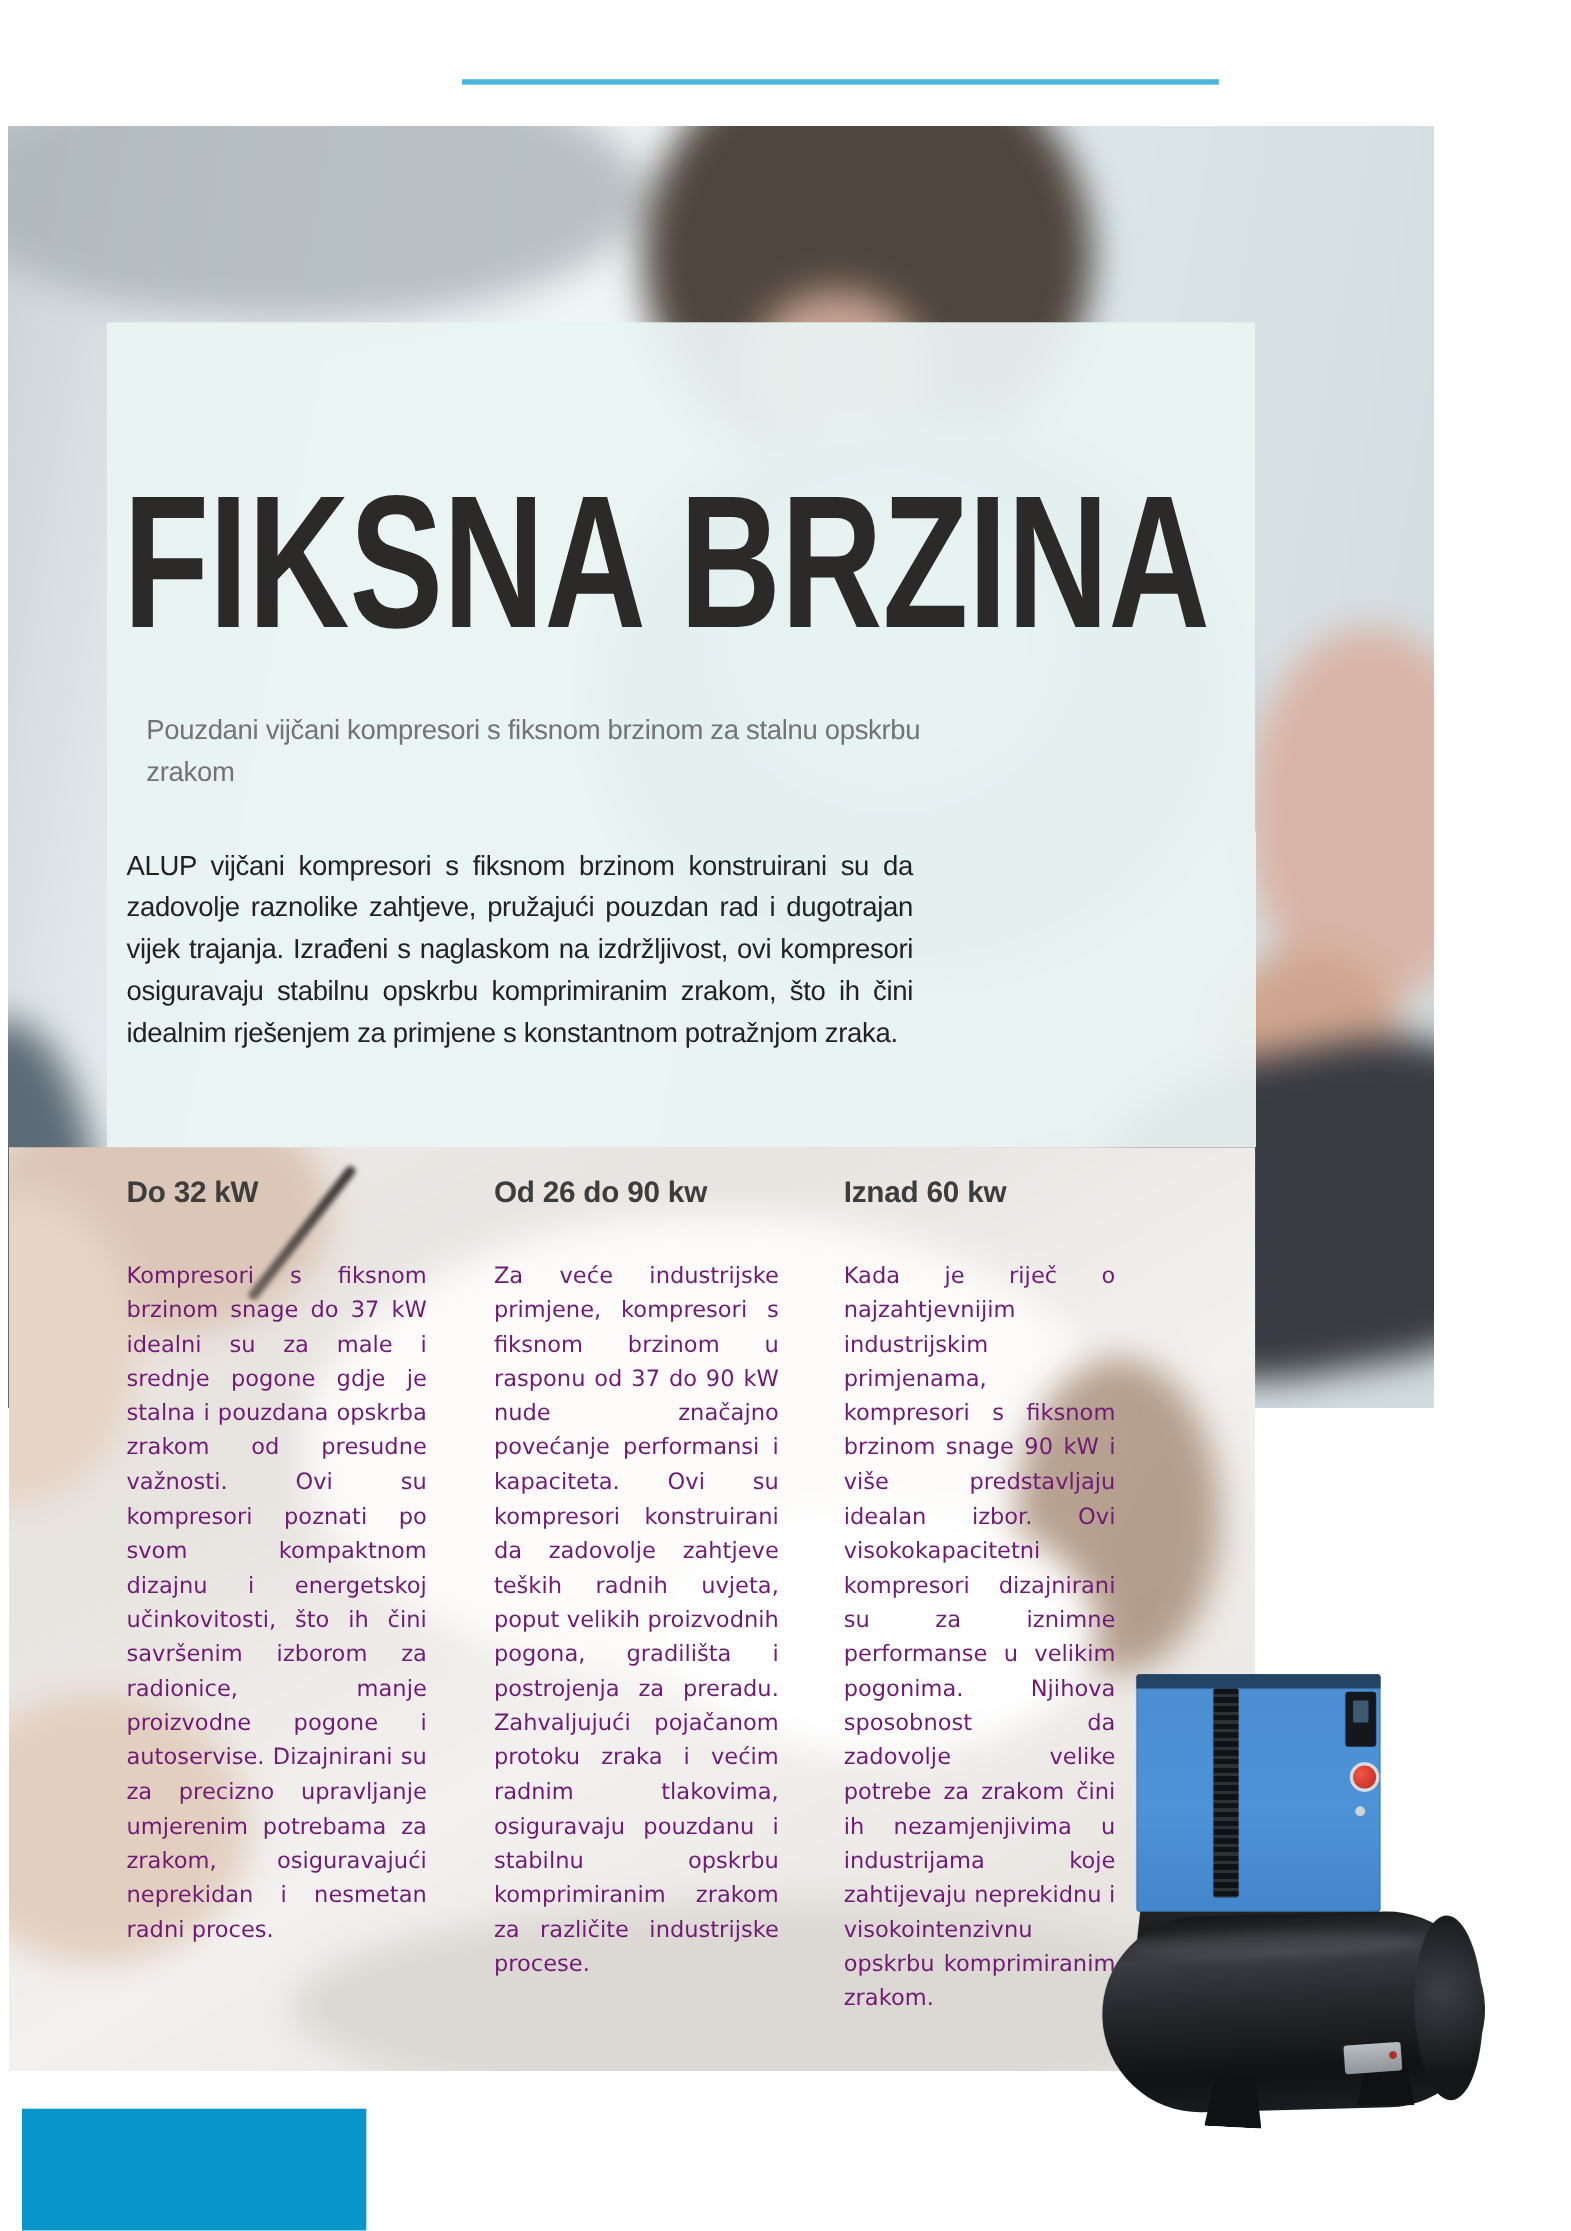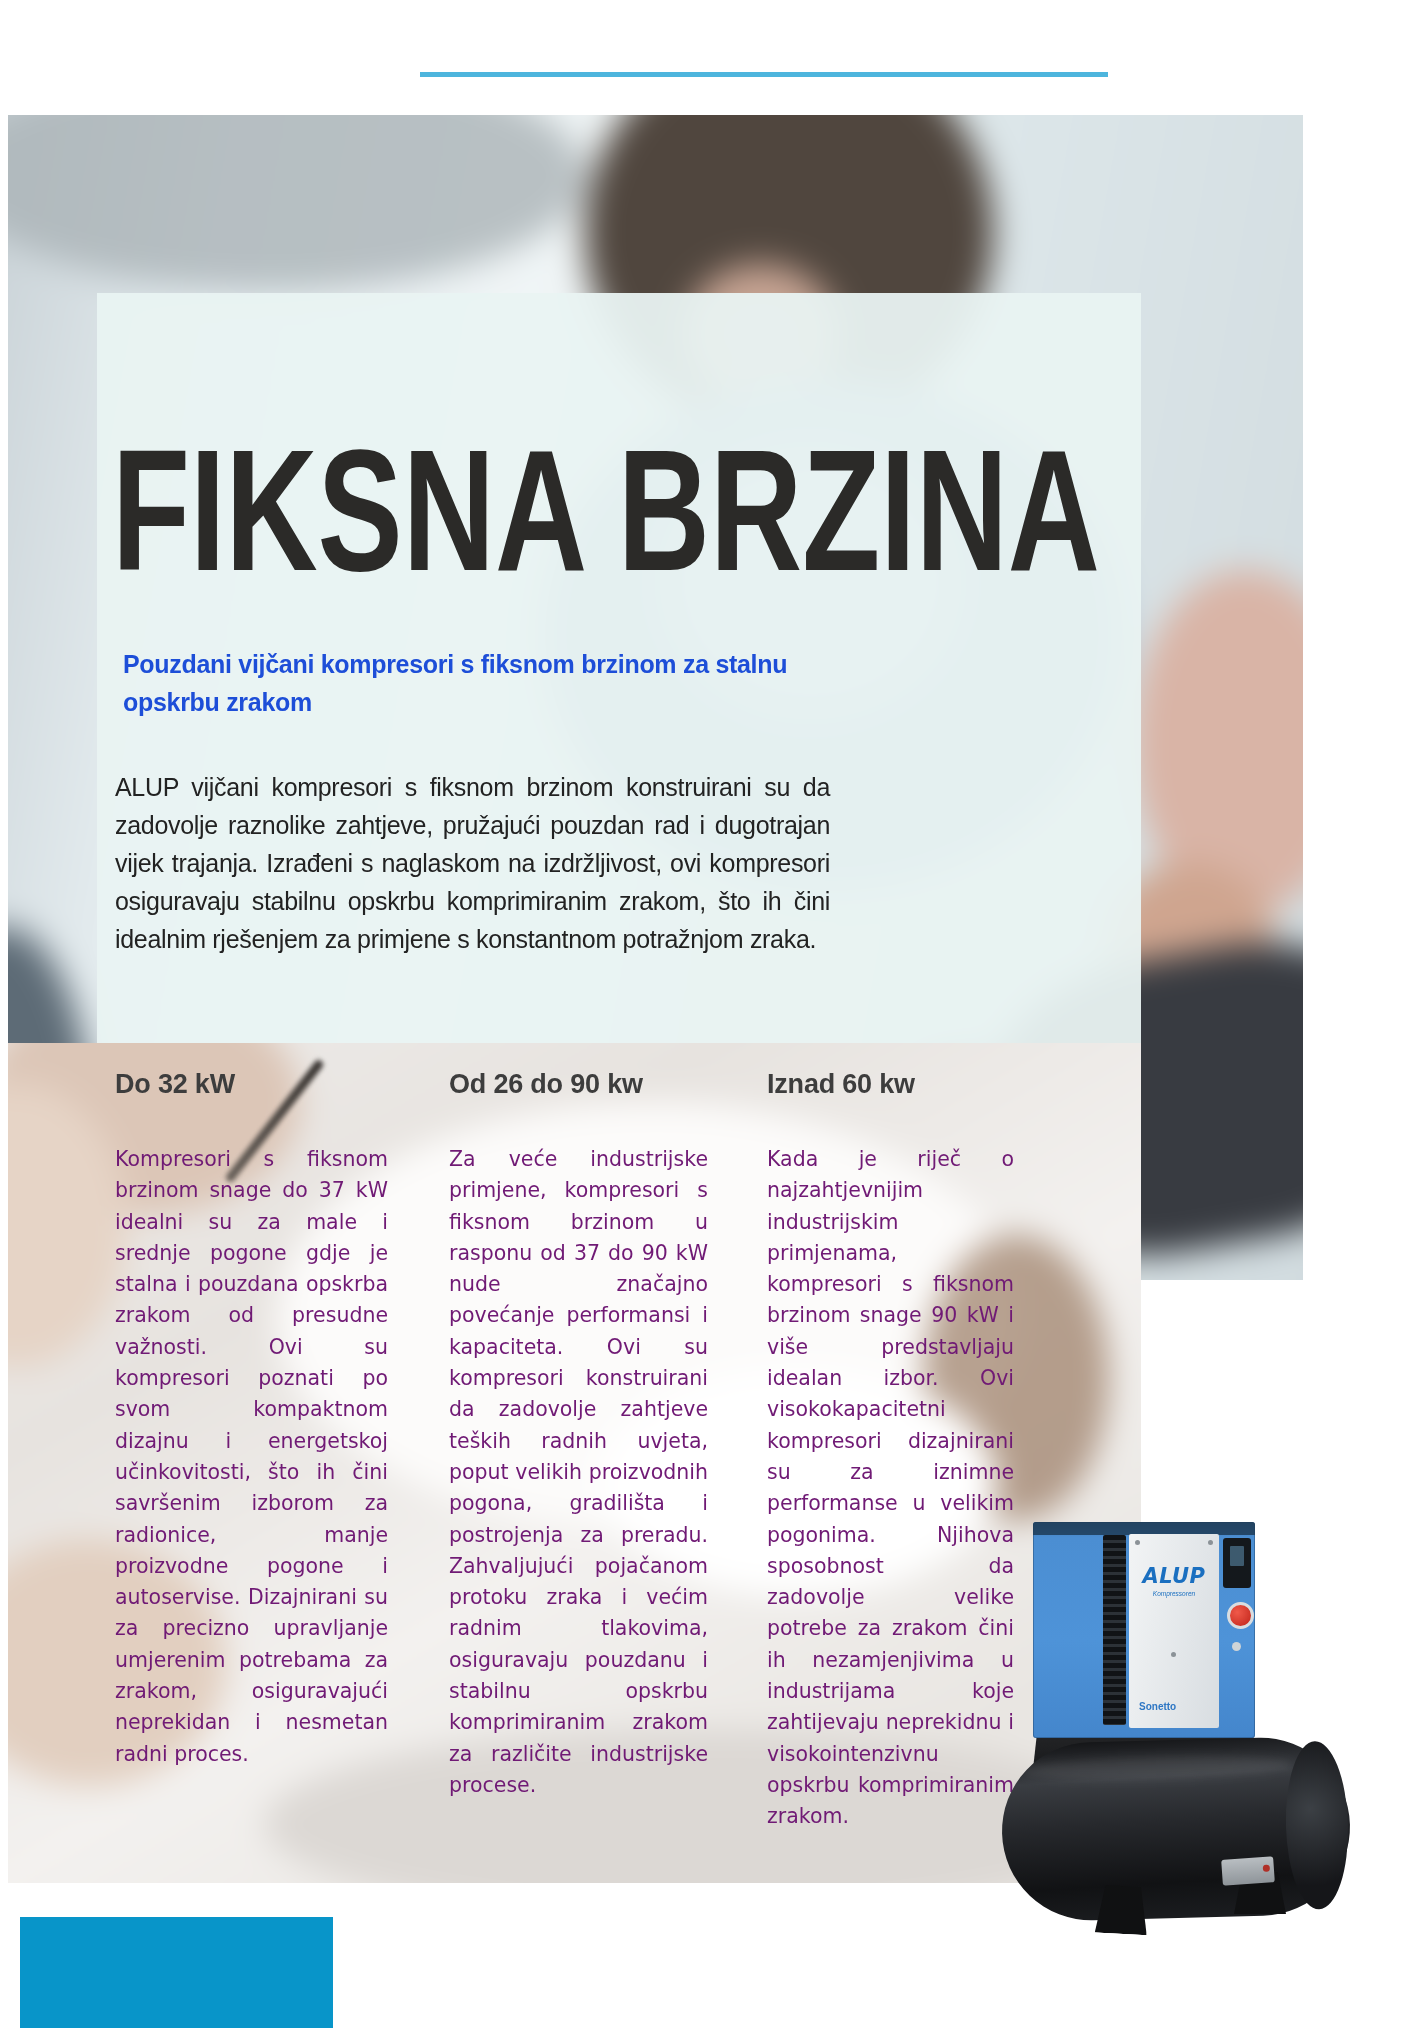--- a/index.html
+++ b/index.html
@@ -41,22 +41,22 @@
   .c-wing{left:52%;top:40%;width:32%;height:24%;background:#ffffff;}
   .c-hand2{left:0;top:58%;width:22%;height:26%;background:#e2cfc0;}
   .c-shadow{left:25%;top:78%;width:70%;height:20%;background:#dcd8d4;}
   .pen{position:absolute;left:262px;top:2px;width:9px;height:152px;border-radius:5px;
        background:linear-gradient(#3c3835,#6b635c);transform:rotate(38deg);filter:blur(2.5px);}
 
   
   .title-svg{position:absolute;left:112px;top:443px;}
 
   
-  .subtitle{position:absolute;left:123px;top:645px;width:715px;
-            font-weight:bold;font-size:25px;line-height:38px;letter-spacing:-0.3px;color:#1d4ed8;}
+  .subtitle{position:absolute;left:133px;top:645px;width:715px;
+            font-weight:normal;font-size:25px;line-height:38px;letter-spacing:-0.3px;color:#737373;}
   .intro{position:absolute;left:115px;top:768px;width:715px;
          font-size:25px;line-height:38px;letter-spacing:-0.3px;color:#222222;text-align:justify;}
 
   
   .col{position:absolute;top:1068px;}
   .col1{left:115px;width:273px;}
   .col2{left:449px;width:259px;}
   .col3{left:767px;width:247px;}
   .col h3{margin:0 0 44px 0;font-size:27px;line-height:32px;letter-spacing:-0.2px;
           font-weight:bold;color:#3d3d3d;}
@@ -173,28 +173,20 @@
       <div class="endcap"></div>
     </div>
     <div class="foot foot-l"></div>
     <div class="foot foot-r"></div>
     <div class="valve">
       <div class="valve-dot"></div>
     </div>
     <div class="cabinet">
       <div class="cab-topband"></div>
       <div class="vent"></div>
-      <div class="panel">
-        <div class="logo">ALUP</div>
-        <div class="logo-sub">Kompressoren</div>
-        <div class="model">Sonetto</div>
-        <div class="screw" style="left:6px;top:6px;"></div>
-        <div class="screw" style="right:6px;top:6px;"></div>
-        <div class="screw" style="left:42px;top:118px;"></div>
-      </div>
       <div class="display">
         <div class="screen"></div>
       </div>
       <div class="estop"></div>
       <div class="dot"></div>
     </div>
   </div>
 
   <div class="accent-block"></div>
 

